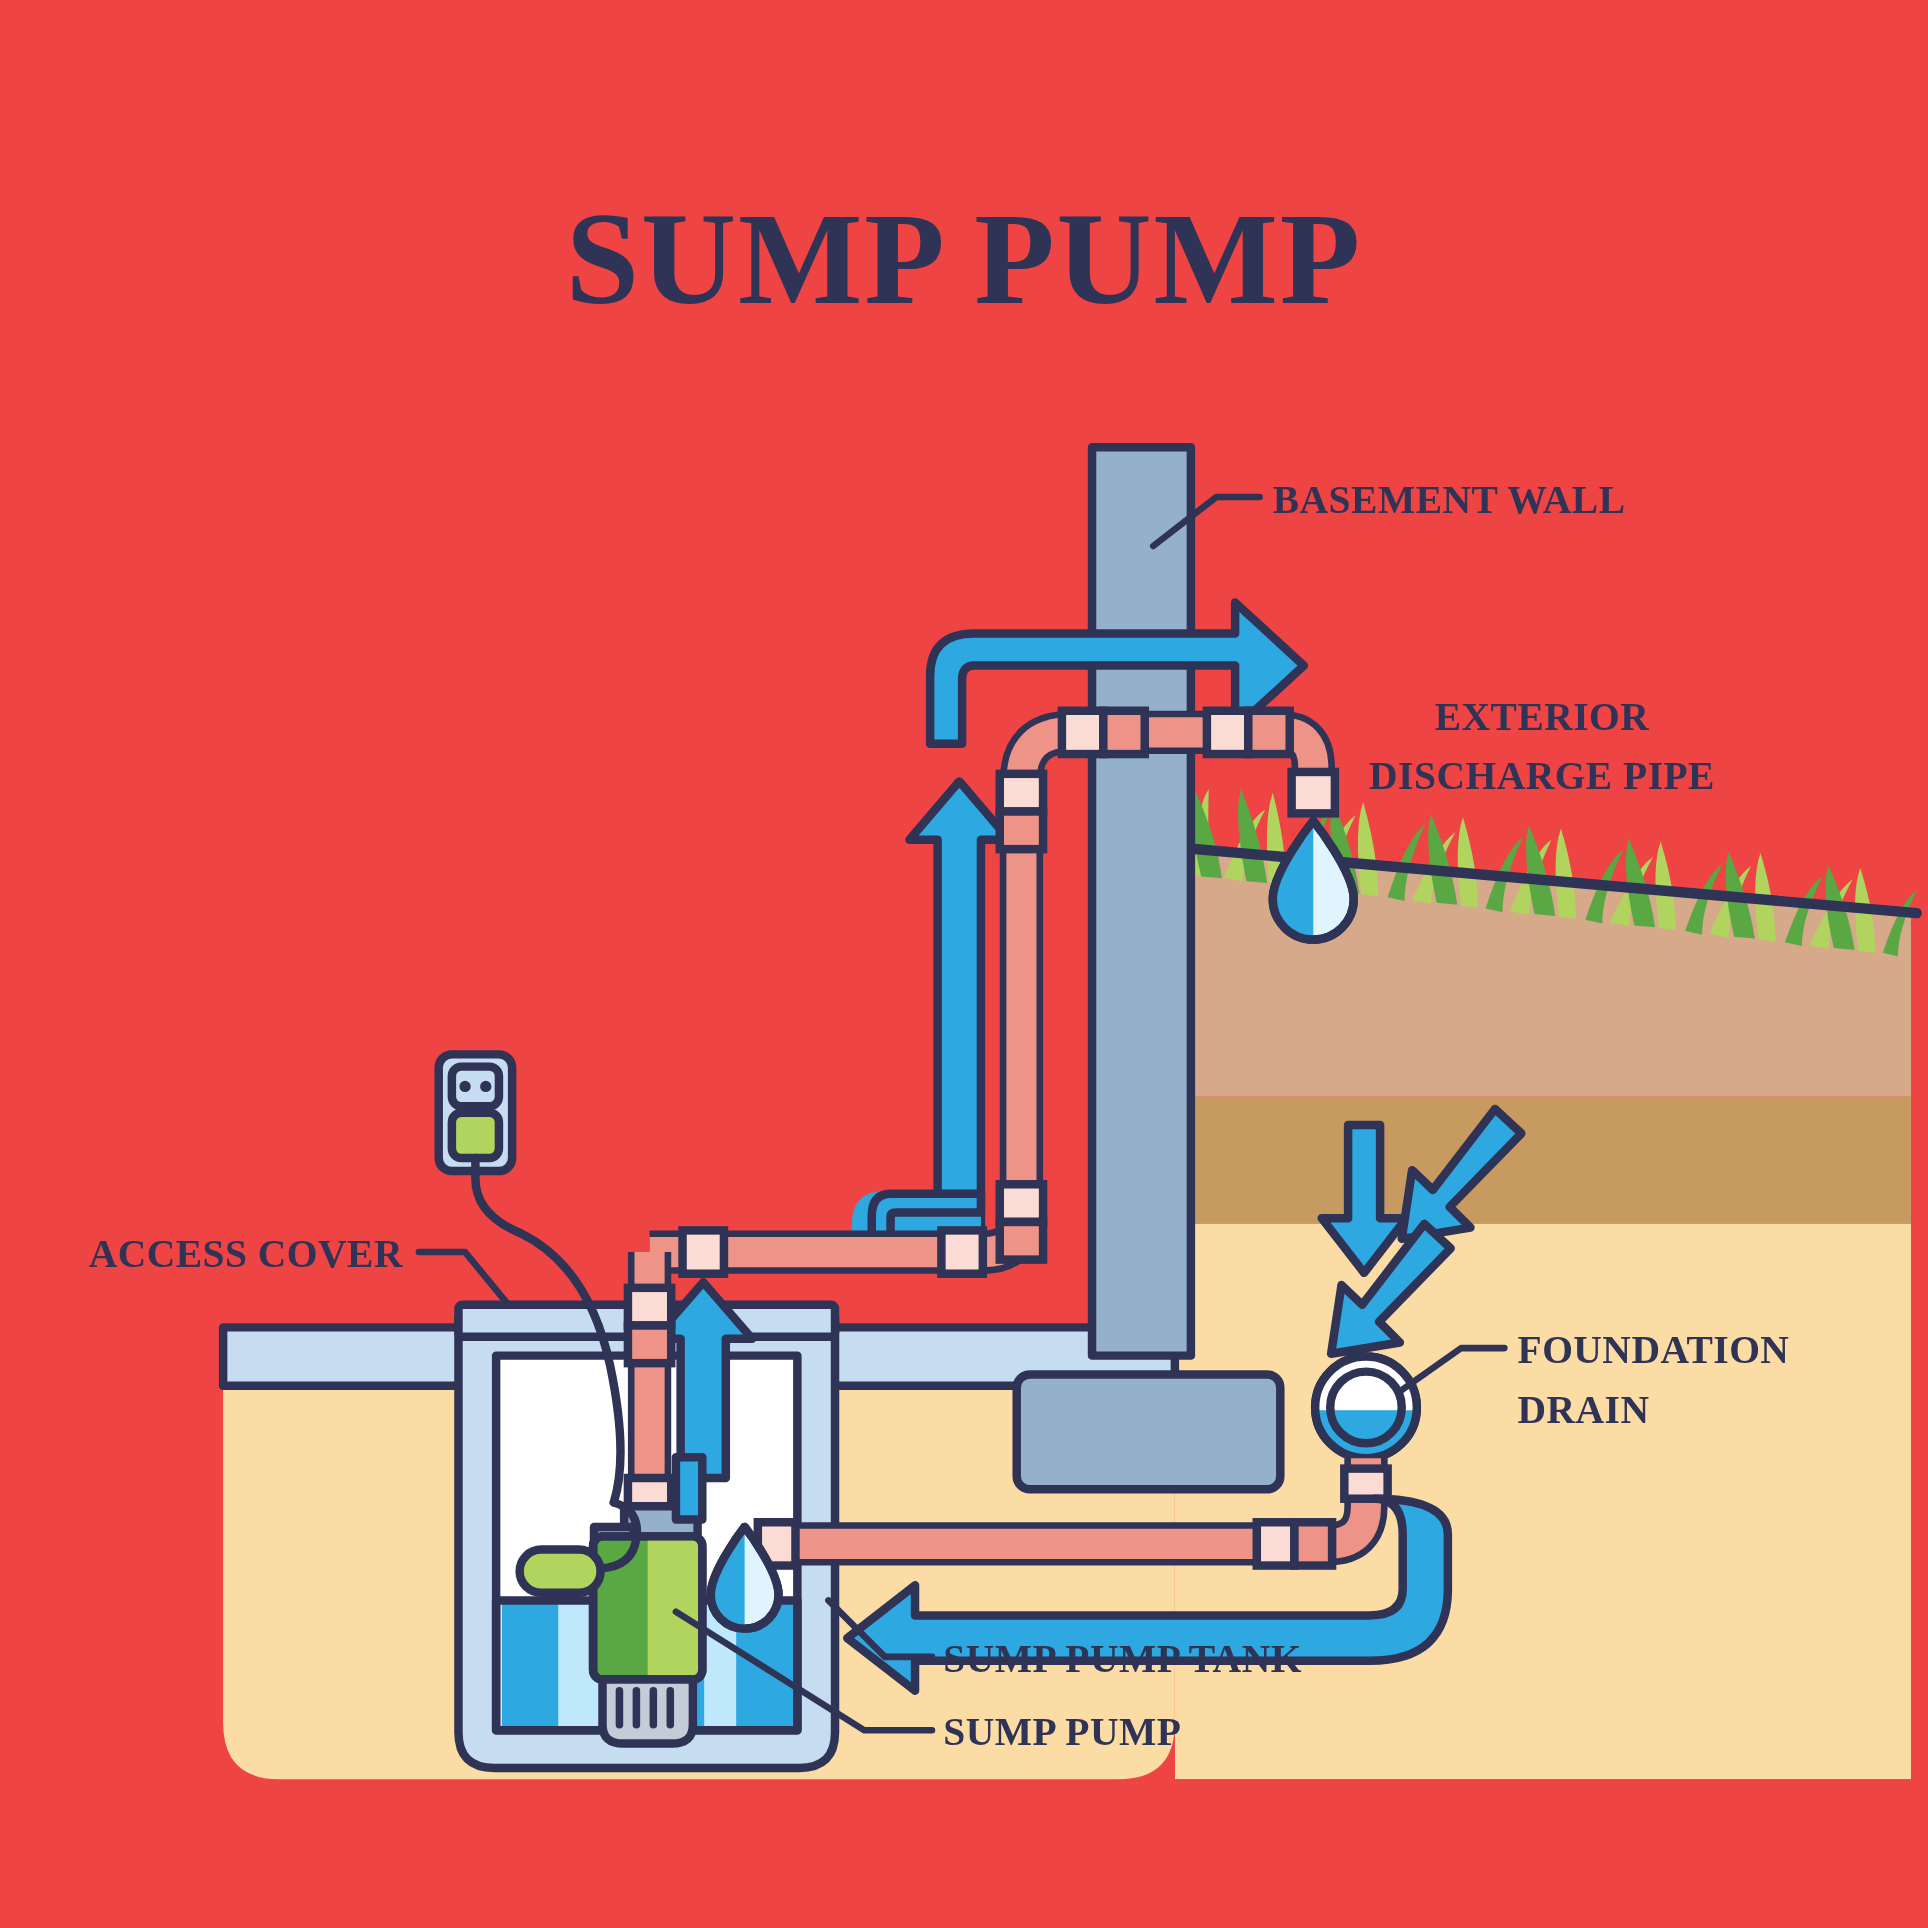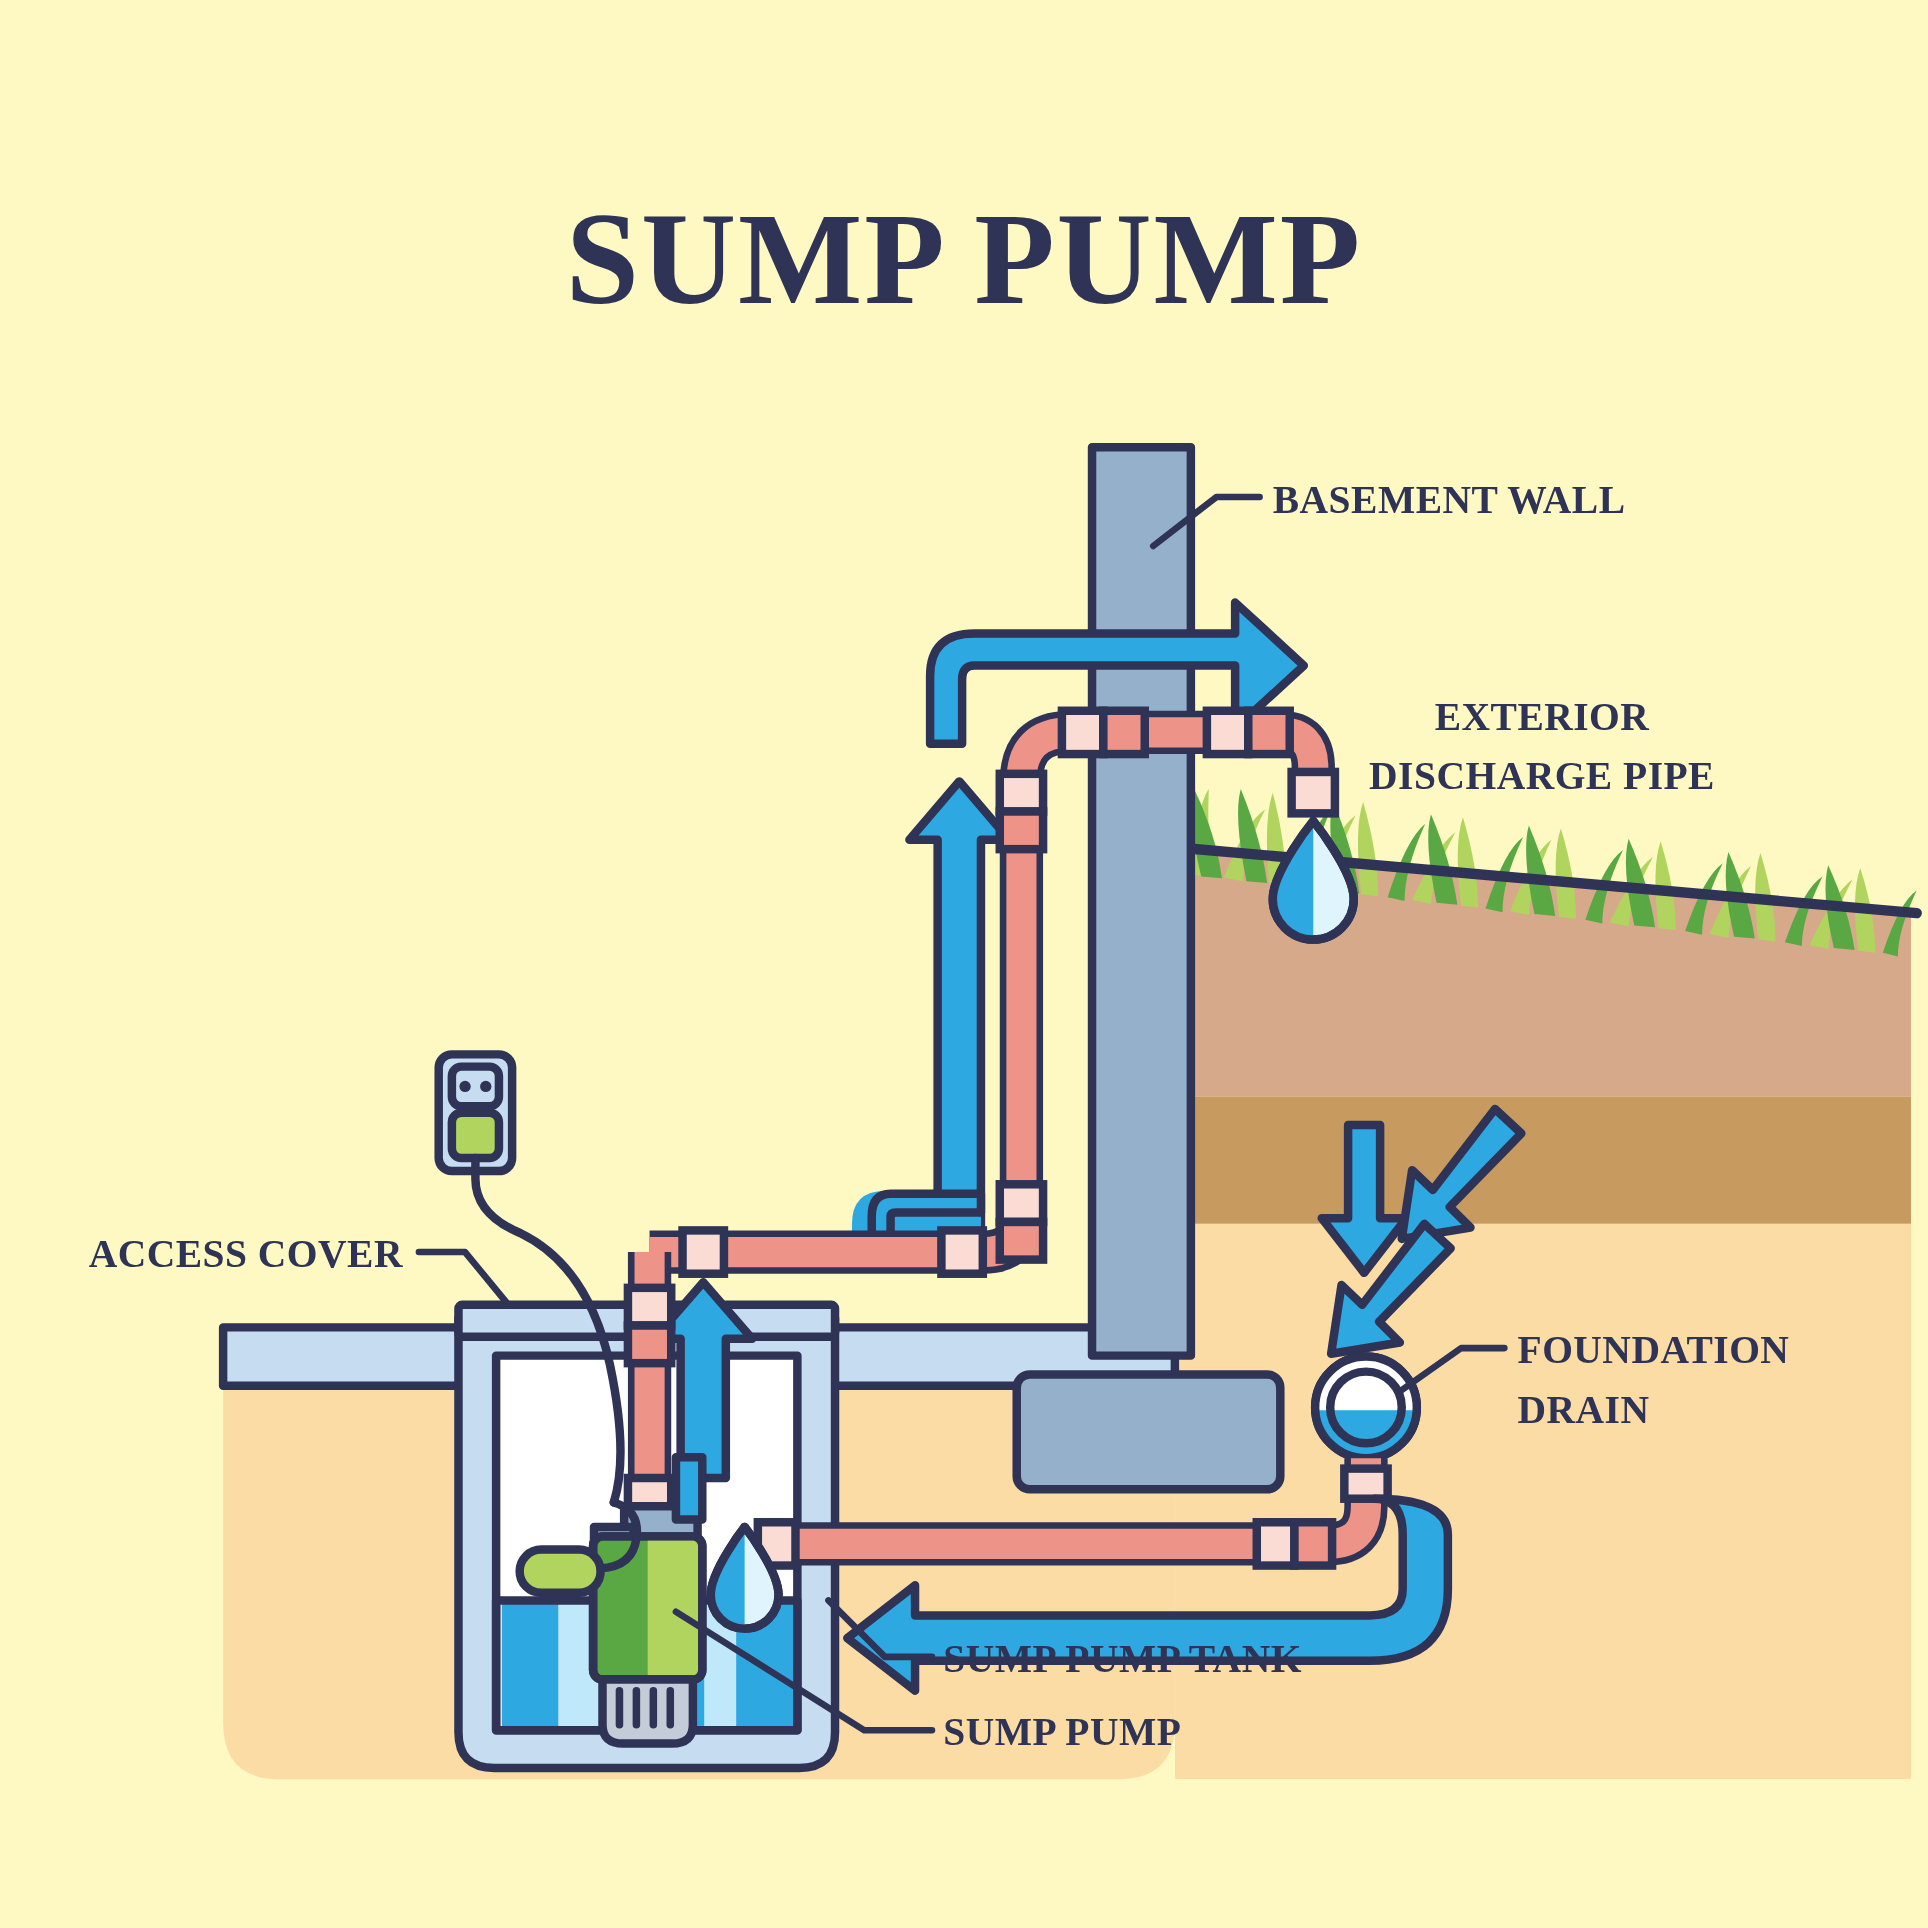--- a/index.html
+++ b/index.html
@@ -10,21 +10,21 @@
   body {
     width: 1928px;
     height: 1928px;
     font-family: "Liberation Serif", "DejaVu Serif", serif;
     overflow: hidden;
   }
   #stage {
     position: relative;
     width: 1928px;
     height: 1928px;
-    background: #fef9c3;
+    background: #ef4444;
   }
   #diagram {
     display: block;
     width: 1928px;
     height: 1928px;
   }
   .ttl {
     font-family: "Liberation Serif", "DejaVu Serif", serif;
     font-weight: bold;
     fill: #2f3355;

